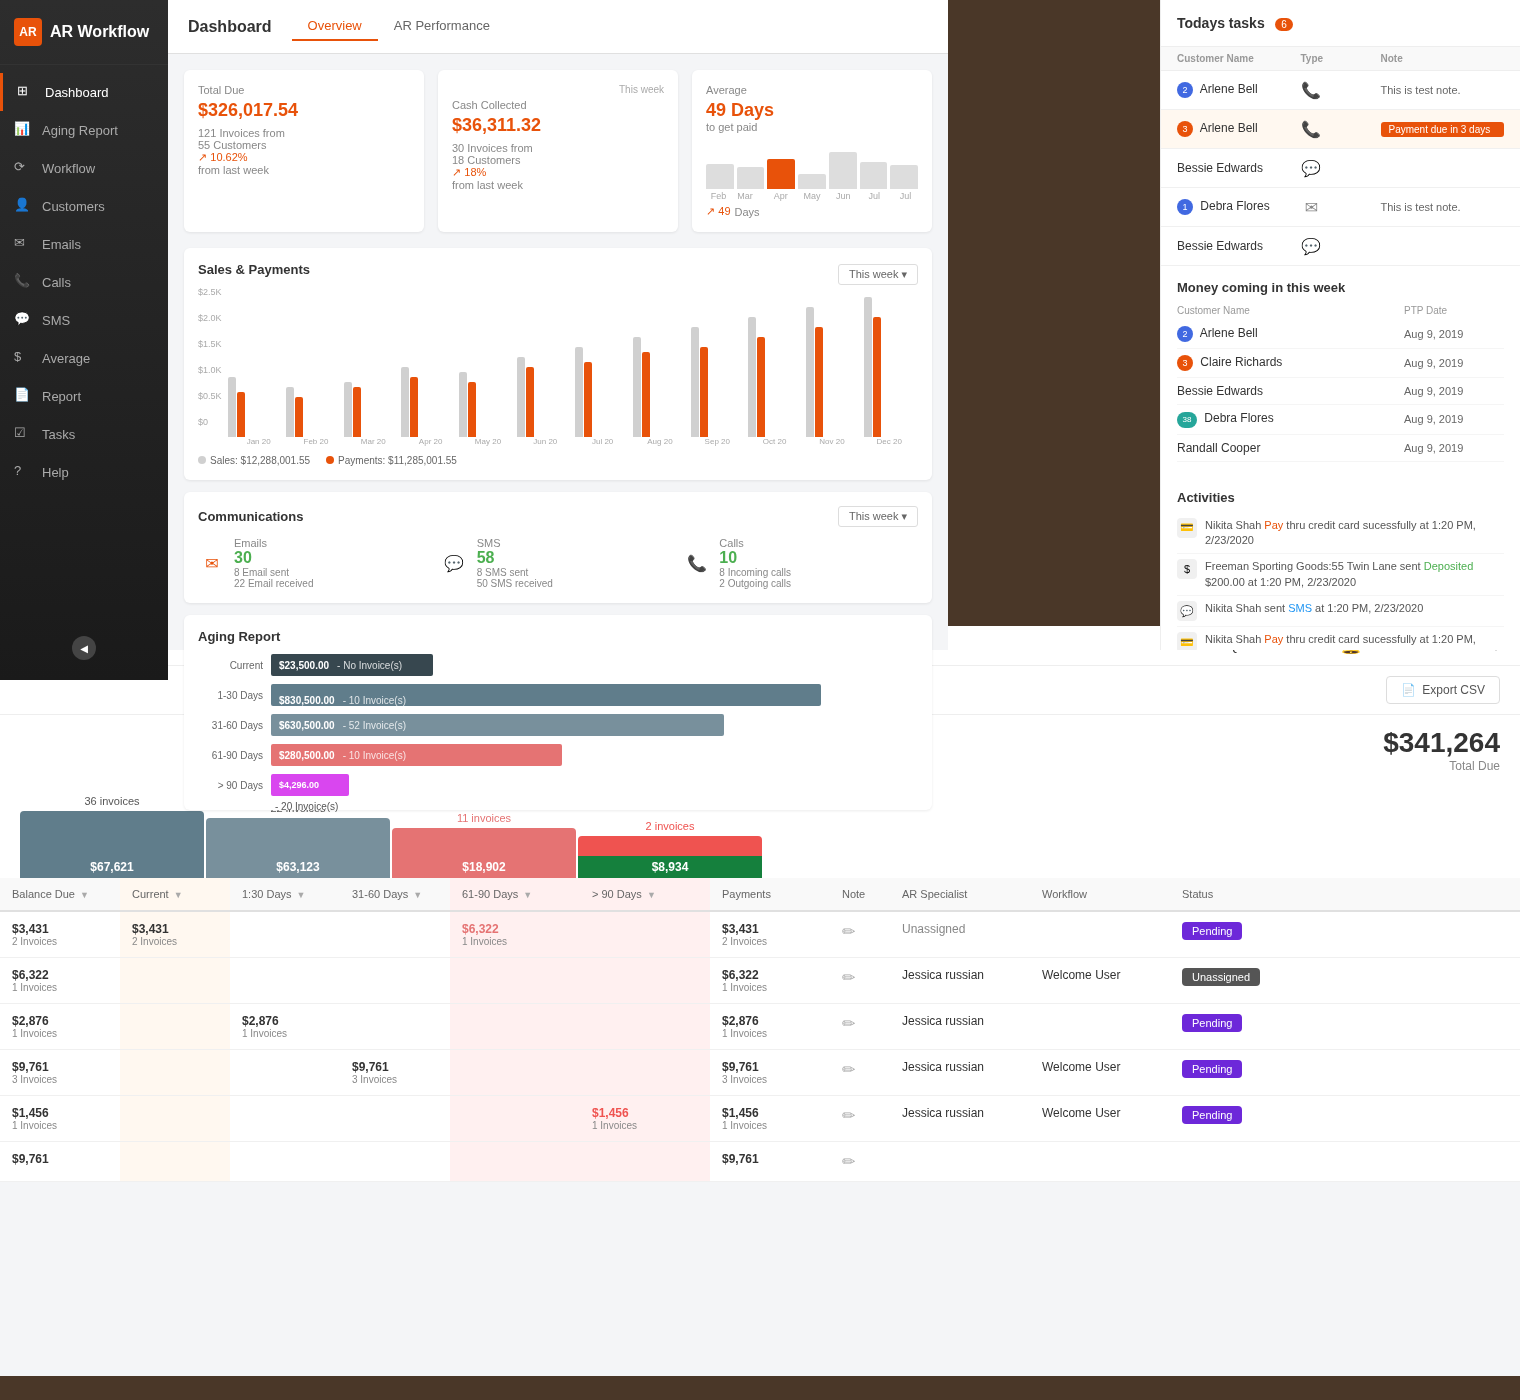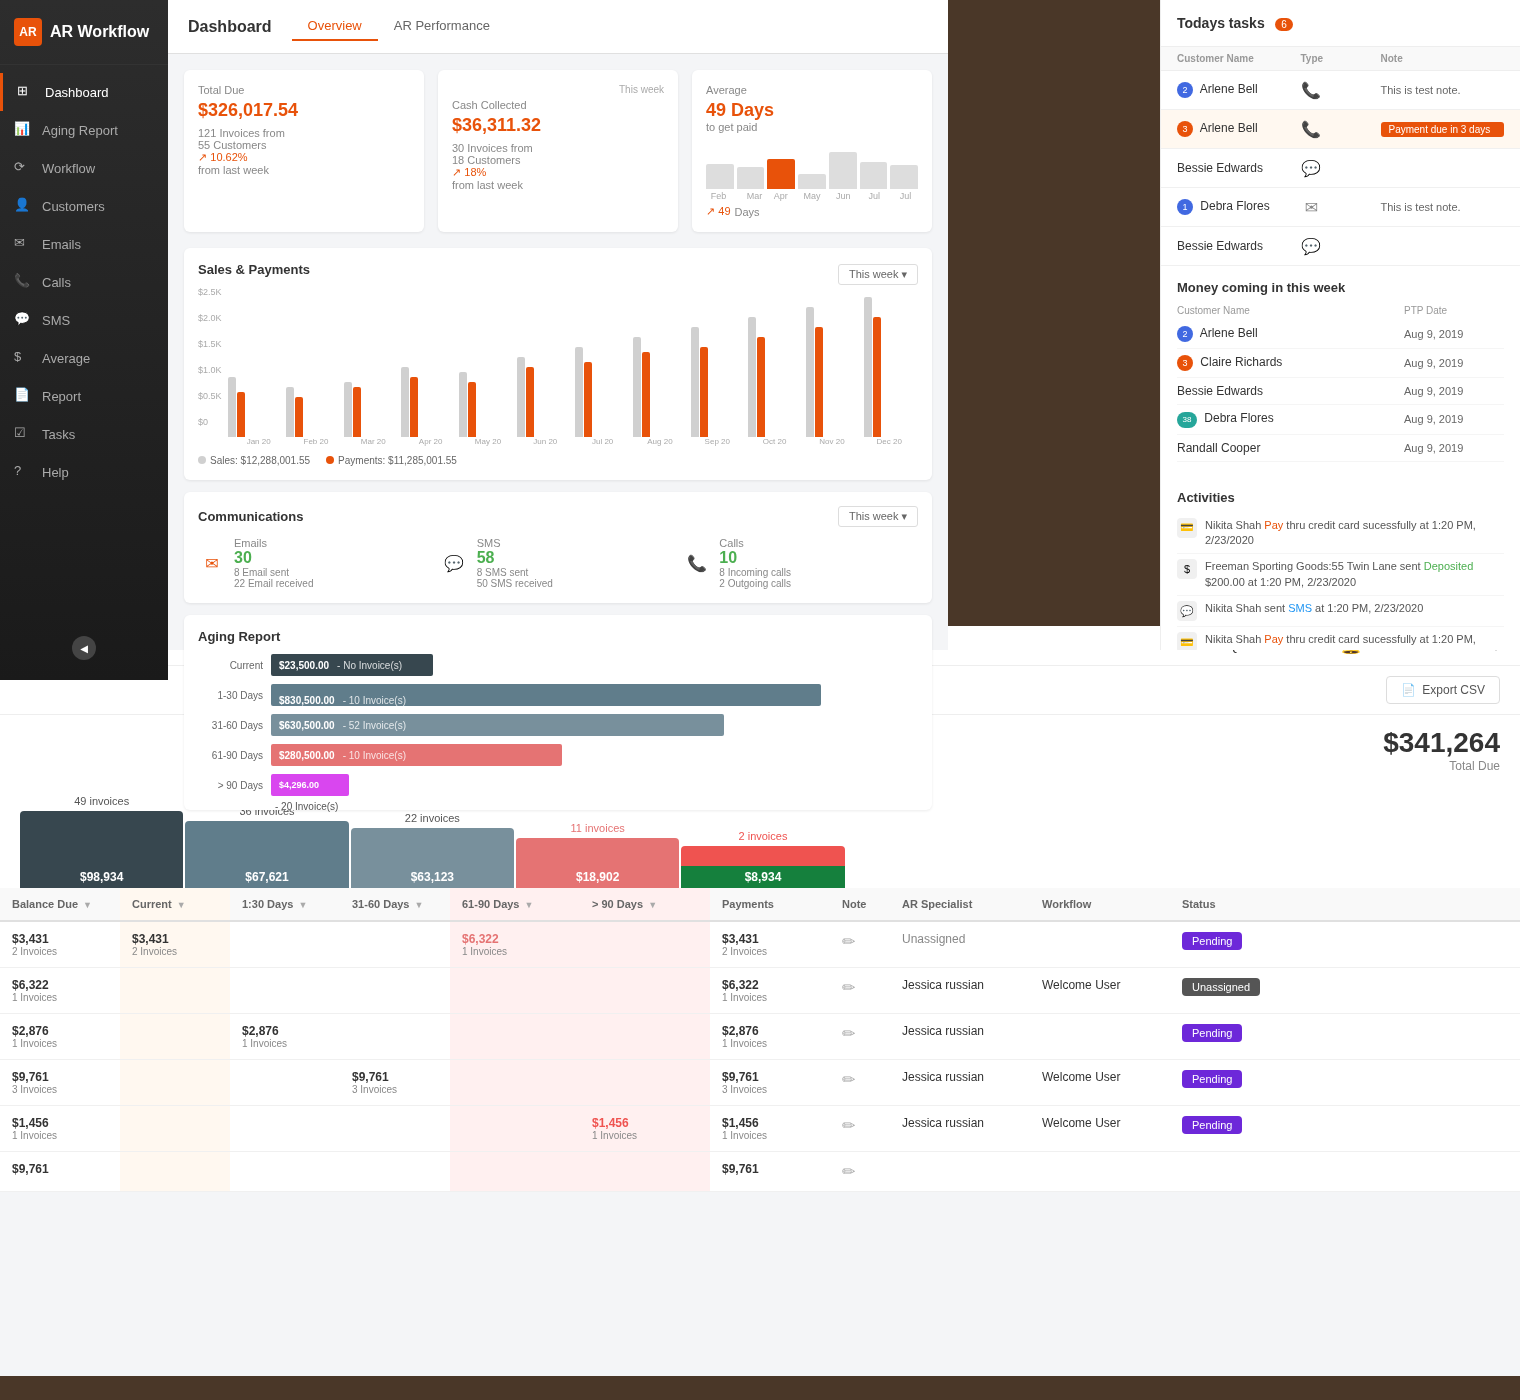--- a/index.html
+++ b/index.html
@@ -155,21 +155,21 @@
     .quick-action { font-size: 13px; color: #333; cursor: pointer; margin-right: 16px; }
     .plus-icon { color: #e8520a; margin-right: 4px; }
     .header-icons { display: flex; gap: 12px; align-items: center; }
     .user-name { font-size: 13px; font-weight: 500; color: #333; }
     .export-btn { border: 1px solid #ddd; padding: 6px 14px; border-radius: 4px; font-size: 12px; color: #555; cursor: pointer; background: white; display: flex; align-items: center; gap: 6px; }
 
     
     .summary-bar { background: white; padding: 12px 20px; text-align: right; }
     .total-amount { font-size: 28px; font-weight: 700; color: #333; }
     .total-label { font-size: 12px; color: #888; }
-    .th { font-size: 11px; color: #666; padding: 10px 12px; font-weight: 700; }
+    .th { font-size: 11px; color: #666; padding: 10px 12px; font-weight: 400; }
     .td { font-size: 12px; color: #333; padding: 10px 12px; }
 
     .status-badge { border-radius: 4px; font-size: 11px; padding: 3px 10px; font-weight: 500; display: inline-block; }
     .status-pending { background: #6d28d9; color: white; }
     .status-unassigned { background: #555; color: white; }
 
     .sort-icon { font-size: 9px; color: #aaa; margin-left: 2px; }
 
     
     .col-highlighted { background: #fff8f0; }
@@ -274,21 +274,21 @@
         <div class="mini-bar gray" style="height:50%;"></div>
         <div class="mini-bar gray" style="height:45%;"></div>
         <div class="mini-bar orange" style="height:60%;"></div>
         <div class="mini-bar gray" style="height:30%;"></div>
         <div class="mini-bar gray" style="height:75%;"></div>
         <div class="mini-bar gray" style="height:55%;"></div>
         <div class="mini-bar gray" style="height:48%;"></div>
       </div>
       <div style="display:flex;gap:6px;margin-top:2px;">
         <span style="font-size:9px;color:#aaa;flex:1;text-align:center;">Feb</span>
-        <span style="font-size:9px;color:#aaa;flex:1;text-align:right;">Mar</span>
+        <span style="font-size:9px;color:#aaa;flex:1;text-align:left;">Mar</span>
         <span style="font-size:9px;color:#aaa;flex:1;text-align:center;">Apr</span>
         <span style="font-size:9px;color:#aaa;flex:1;text-align:center;">May</span>
         <span style="font-size:9px;color:#aaa;flex:1;text-align:center;">Jun</span>
         <span style="font-size:9px;color:#aaa;flex:1;text-align:center;">Jul</span>
         <span style="font-size:9px;color:#aaa;flex:1;text-align:center;">Jul</span>
       </div>
       <div style="margin-top:4px;display:flex;align-items:center;gap:4px;">
         <span style="font-size:11px;color:#e8520a;">↗ 49</span>
         <span style="font-size:11px;color:#888;">Days</span>
       </div>
@@ -606,25 +606,20 @@
       <span>Export CSV</span>
     </button>
   </div>
   <div class="summary-bar">
     <div class="total-amount">$341,264</div>
     <div class="total-label">Total Due</div>
   </div>
 
   <div style="background:white;padding:10px 20px 0;display:flex;gap:2px;align-items:flex-end;">
     <div style="flex:1;text-align:center;">
-      <div style="font-size:11px;color:#555;margin-bottom:4px;">49 invoices</div>
-      <div style="height:55px;background:#37474f;border-radius:4px 4px 0 0;"></div>
-      <div style="font-size:12px;font-weight:700;color:white;background:#37474f;padding:4px;text-align:center;">$98,934</div>
-    </div>
-    <div style="flex:1;text-align:center;">
       <div style="font-size:11px;color:#555;margin-bottom:4px;">36 invoices</div>
       <div style="height:45px;background:#607d8b;border-radius:4px 4px 0 0;"></div>
       <div style="font-size:12px;font-weight:700;color:white;background:#607d8b;padding:4px;text-align:center;">$67,621</div>
     </div>
     <div style="flex:1;text-align:center;">
       <div style="font-size:11px;color:#555;margin-bottom:4px;">22 invoices</div>
       <div style="height:38px;background:#78909c;border-radius:4px 4px 0 0;"></div>
       <div style="font-size:12px;font-weight:700;color:white;background:#78909c;padding:4px;text-align:center;">$63,123</div>
     </div>
     <div style="flex:1;text-align:center;">

